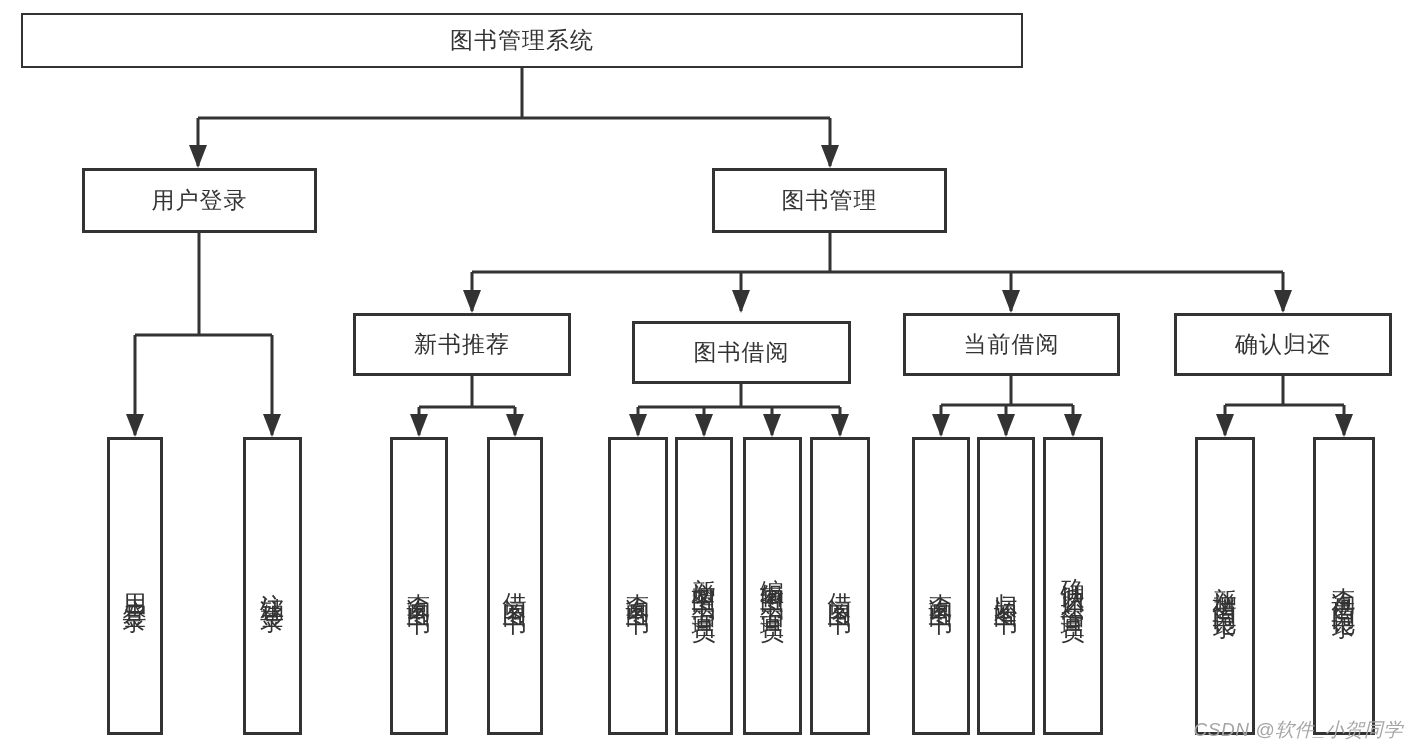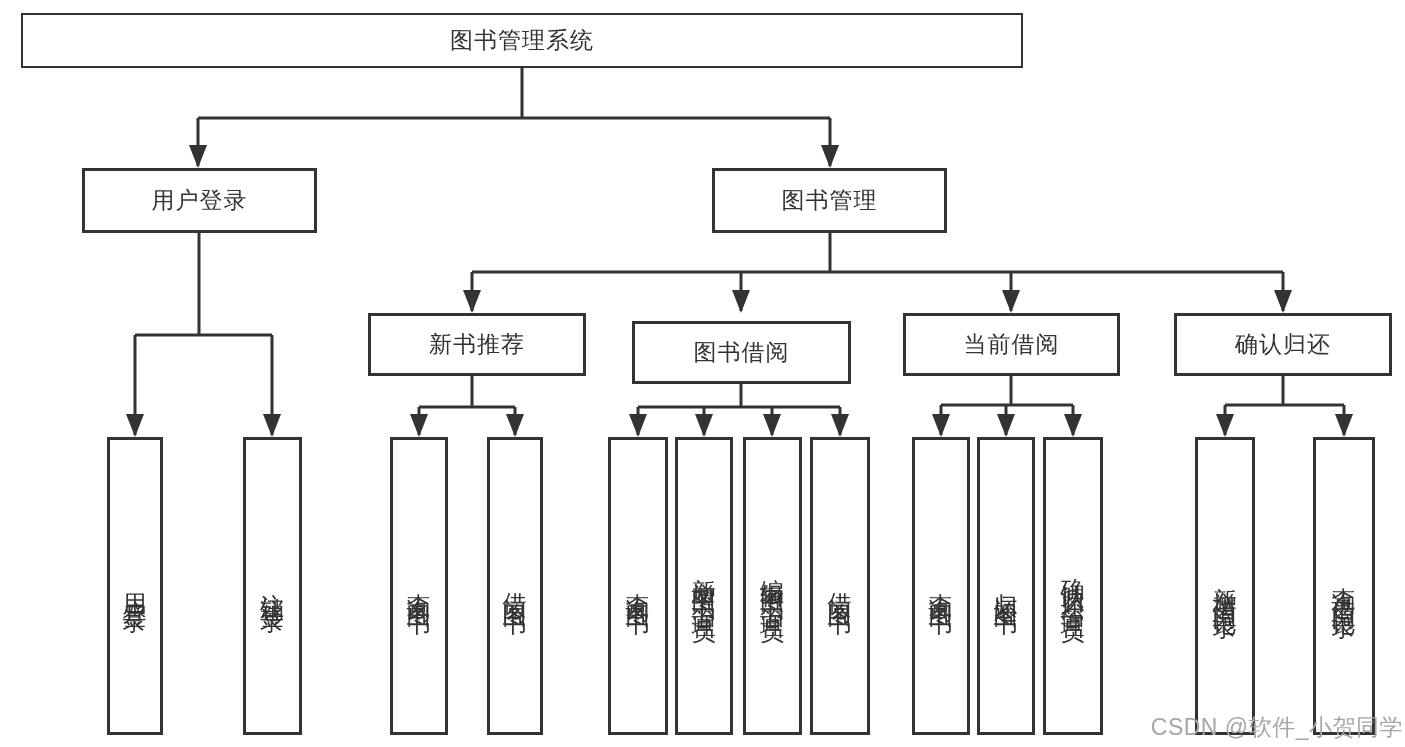--- a/index.html
+++ b/index.html
@@ -53,25 +53,26 @@
     font-size: 24px;
     line-height: 1.05;
     letter-spacing: 6px;
     color: #333333;
   }
 
   .watermark {
     position: absolute;
     right: 2px;
     bottom: 4px;
-    font-size: 23px;
+    font-size: 19px;
     color: #a6a6a6;
     letter-spacing: 0.5px;
     white-space: nowrap;
     z-index: 5;
+    font-style: italic;
   }
 </style>
 </head>
 <body>
 
 <div class="canvas">
 
   <svg class="connector-svg" viewBox="0 0 1405 747" xmlns="http://www.w3.org/2000/svg">
     <g stroke="#333333" stroke-width="3" fill="none">
 
@@ -116,21 +117,21 @@
     <span>图书管理系统</span>
   </div>
 
   <div class="hbox" style="left:82px; top:168px; width:235px; height:65px;">
     <span>用户登录</span>
   </div>
   <div class="hbox" style="left:712px; top:168px; width:235px; height:65px;">
     <span>图书管理</span>
   </div>
 
-  <div class="hbox" style="left:368px; top:313px; width:218px; height:63px;">
+  <div class="hbox" style="left:353px; top:313px; width:218px; height:63px;">
     <span>新书推荐</span>
   </div>
   <div class="hbox" style="left:632px; top:321px; width:219px; height:63px;">
     <span>图书借阅</span>
   </div>
   <div class="hbox" style="left:903px; top:313px; width:217px; height:63px;">
     <span>当前借阅</span>
   </div>
   <div class="hbox" style="left:1174px; top:313px; width:218px; height:63px;">
     <span>确认归还</span>

